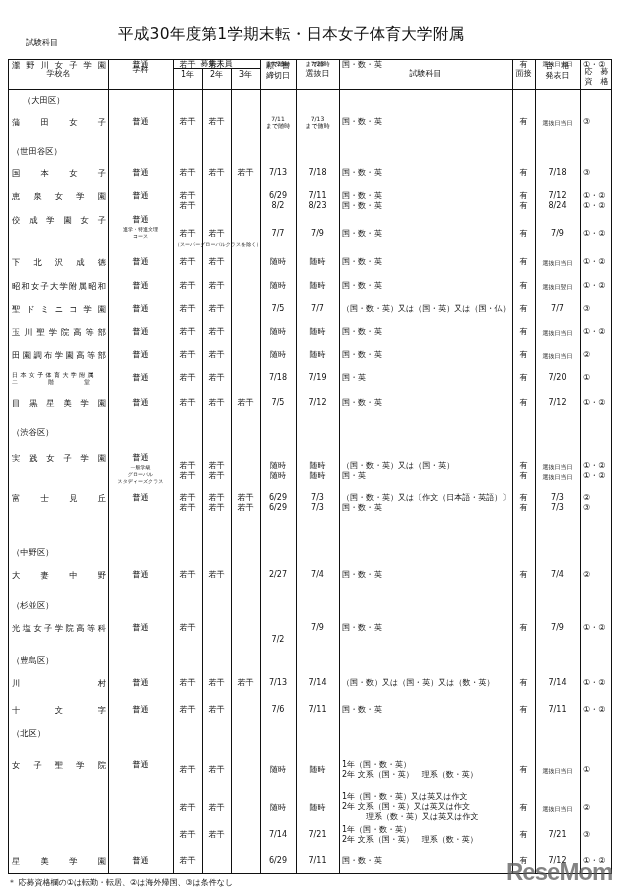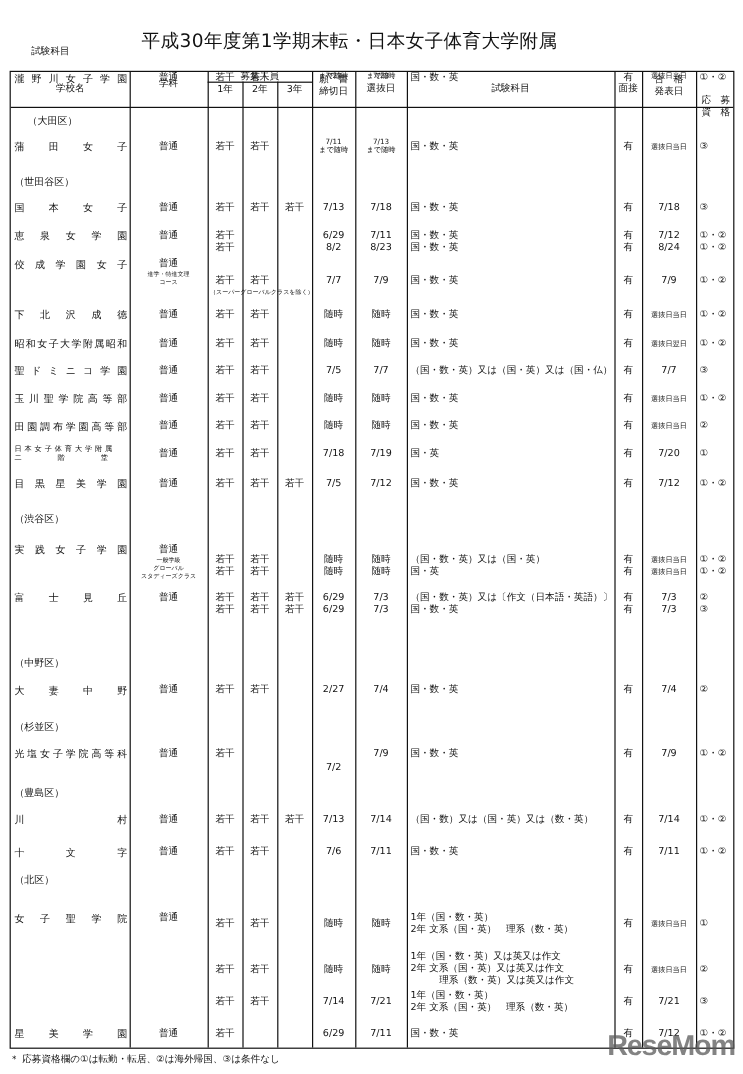--- a/index.html
+++ b/index.html
@@ -53,21 +53,21 @@
       <div>願　書</div>
       <div>締切日</div>
     </div>
   <div class="cell hd" style="left:287px;width:43px;top:9px">選抜日</div>
   <div class="cell hd" style="left:330px;width:173px;top:9px">試験科目</div>
   <div class="cell hd" style="left:503px;width:23px;top:9px">面接</div>
   <div class="cell hd" style="left:526px;width:45px;top:1px">
       <div>合　格</div>
       <div>発表日</div>
     </div>
-  <div class="cell hd" style="left:571px;width:33px;top:19px">
+  <div class="cell hd" style="left:571px;width:33px;top:7px">
       <div>応　募</div>
       <div>資　格</div>
     </div>
 
   <div id="body-rows">
       <div class="cell ward" style="left:14px;top:35px">（大田区）</div>
       <div class="cell name" style="left:3px;top:57px;width:94px">
         <span>蒲</span>
         <span>田</span>
         <span>女</span>

